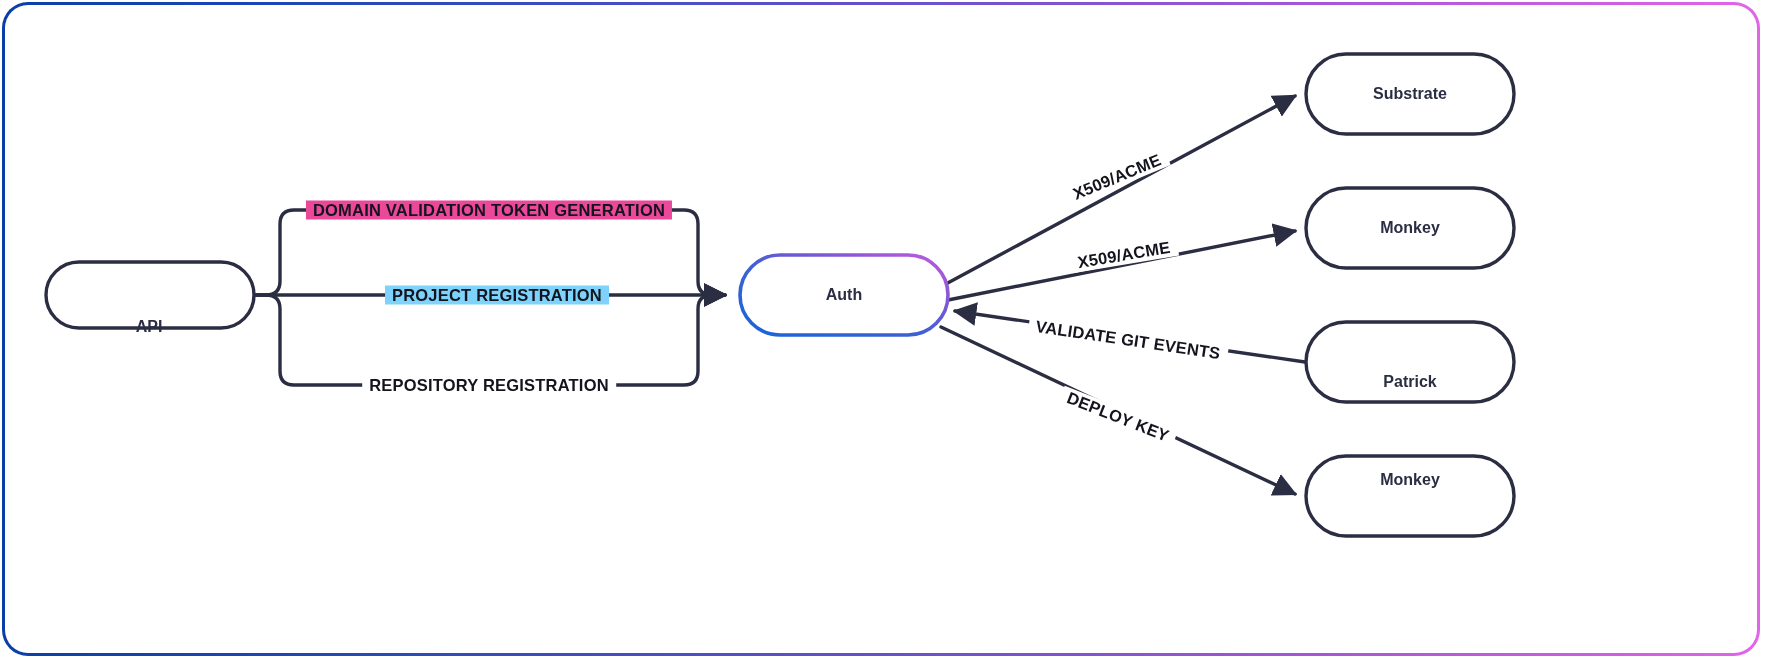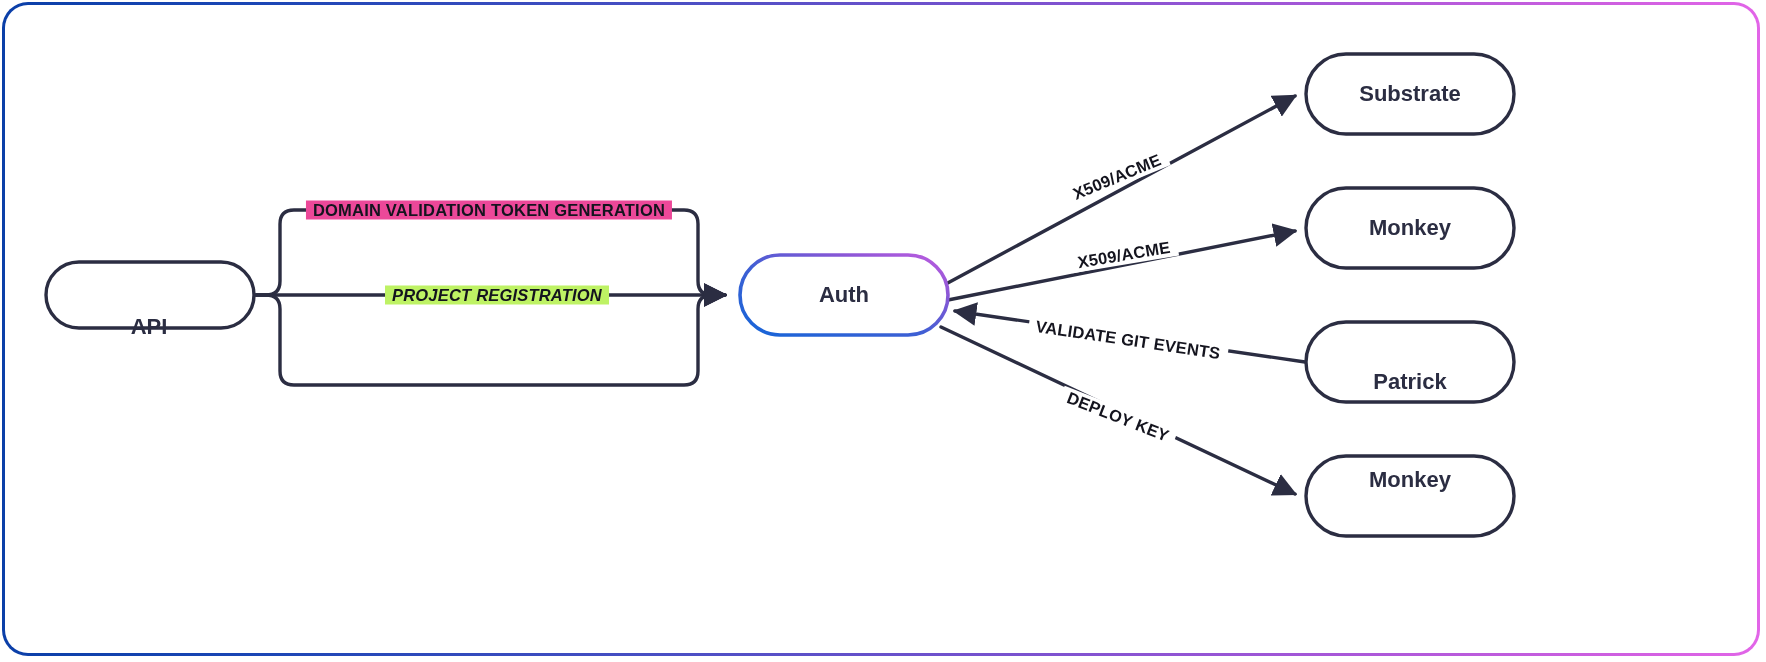--- a/index.html
+++ b/index.html
@@ -50,21 +50,21 @@
     letter-spacing: 0.2px;
     color: #14141e;
     white-space: nowrap;
     transform-origin: 50% 50%;
     pointer-events: none;
   }
   .node-label {
     position: absolute;
     font-family: "Liberation Sans", sans-serif;
     font-weight: bold;
-    font-size: 22px;
+    font-size: 16px;
     color: #2b2d42;
     white-space: nowrap;
     transform: translate(-50%, -50%);
     pointer-events: none;
   }
 </style>
 </head>
 <body>
 
 <div id="root">
@@ -122,19 +122,20 @@
   </svg>
 
   <div class="node-label" style="left:149px; top:295px;margin-top:32px;">API</div>
   <div class="node-label" style="left:844px; top:295px;">Auth</div>
   <div class="node-label" style="left:1410px; top:94px;">Substrate</div>
   <div class="node-label" style="left:1410px; top:228px;">Monkey</div>
   <div class="node-label" style="left:1410px; top:382px;">Patrick</div>
   <div class="node-label" style="left:1410px; top:480px;">Monkey</div>
 
   <div class="edge-label" style="left: 489px; top: 210px; transform: translate(-50%, -50%) rotate(0deg); background: #ec4899; padding: 0px 7px;">DOMAIN VALIDATION TOKEN GENERATION</div>
-  <div class="edge-label" style="left: 497px; top: 295px; transform: translate(-50%, -50%) rotate(0deg); background: #bef264; padding: 0px 7px; font-style: italic;">PROJECT REGISTRATION</div>
+  <div class="edge-label" style="left: 497px; top: 295px; transform: translate(-50%, -50%) rotate(0deg); background: #7dd3fc; padding: 0px 7px;">PROJECT REGISTRATION</div>
+  <div class="edge-label" style="left: 489px; top: 385px; transform: translate(-50%, -50%) rotate(0deg); background: rgb(255, 255, 255); padding: 0px 7px;">REPOSITORY REGISTRATION</div>
   <div class="edge-label" style="left: 1117px; top: 177px; transform: translate(-50%, -50%) rotate(-22.5deg); background: rgb(255, 255, 255); padding: 0px 7px;">X509/ACME</div>
   <div class="edge-label" style="left: 1124px; top: 255px; transform: translate(-50%, -50%) rotate(-9.5deg); background: rgb(255, 255, 255); padding: 0px 7px;">X509/ACME</div>
   <div class="edge-label" style="left: 1128px; top: 340px; transform: translate(-50%, -50%) rotate(8.5deg); background: rgb(255, 255, 255); padding: 0px 7px;">VALIDATE GIT EVENTS</div>
   <div class="edge-label" style="left: 1118px; top: 417px; transform: translate(-50%, -50%) rotate(21.5deg); background: rgb(255, 255, 255); padding: 0px 7px;">DEPLOY KEY</div>
 
 </div>
 
 </body></html>

